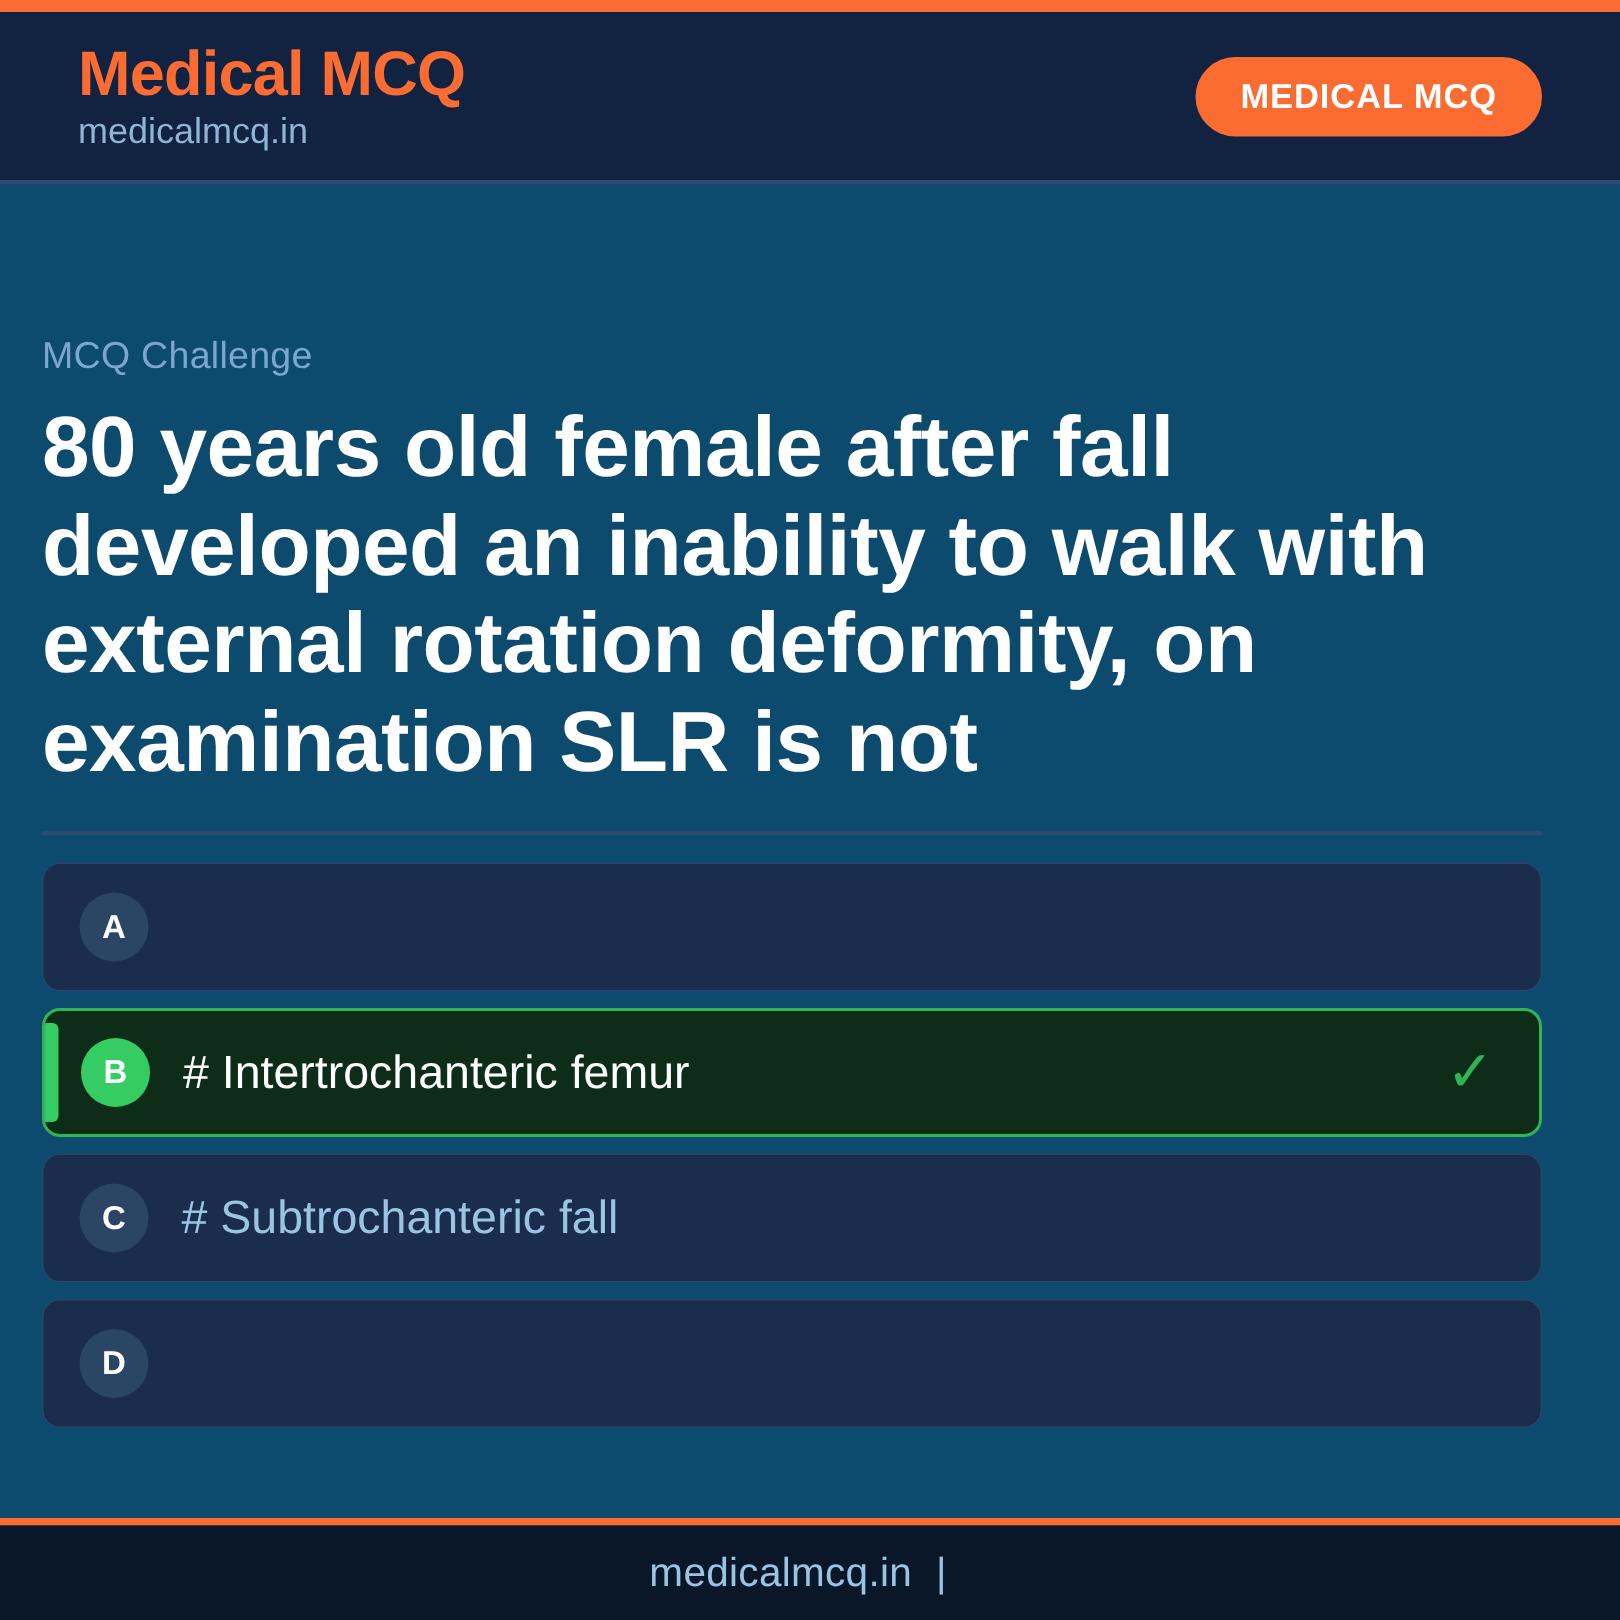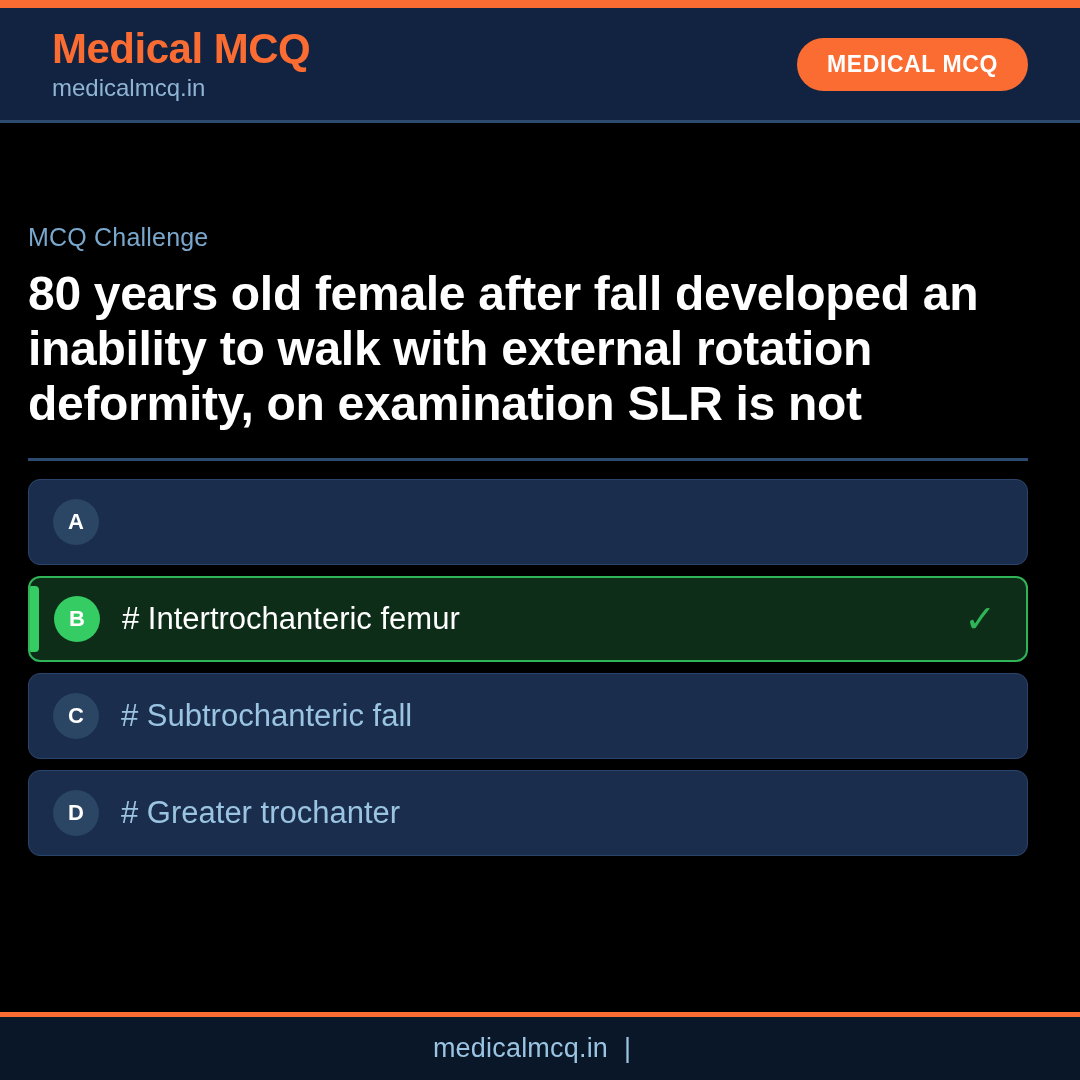--- a/index.html
+++ b/index.html
@@ -10,21 +10,21 @@
     width: 1080px;
     height: 1080px;
     background: #0e1e33;
     font-family: "Liberation Sans", sans-serif;
     overflow: hidden;
   }
   .page {
     position: relative;
     width: 1080px;
     height: 1080px;
-    background: #000000;
+    background: #0c4a6e;
     display: flex;
     flex-direction: column;
     box-sizing: border-box;
   }
 
   
   .top-accent {
     height: 8px;
     width: 100%;
     background: #fa6c32;
@@ -80,21 +80,21 @@
     padding: 100px 52px 0 28px;
     box-sizing: border-box;
   }
   .eyebrow {
     font-size: 25px;
     color: #7aa7cc;
     margin-bottom: 14px;
     letter-spacing: 0.2px;
   }
   .question {
-    font-size: 48px;
+    font-size: 57px;
     font-weight: bold;
     color: #ffffff;
     line-height: 1.15;
     letter-spacing: -0.3px;
     margin: 0;
     max-width: 960px;
   }
   .divider {
     height: 3px;
     background: #2d4a70;
@@ -246,21 +246,20 @@
       </div>
 
       <div class="option">
         <div class="badge">C</div>
         <div class="otext"># Subtrochanteric fall</div>
 
       </div>
 
       <div class="option">
         <div class="badge">D</div>
-        <div class="otext"># Greater trochanter</div>
 
       </div>
 
     </div>
   </div>
 
   <div class="footer-wrap">
     <div class="footer-accent"></div>
     <div class="footer">
       <span class="footer-text">medicalmcq.in</span>

